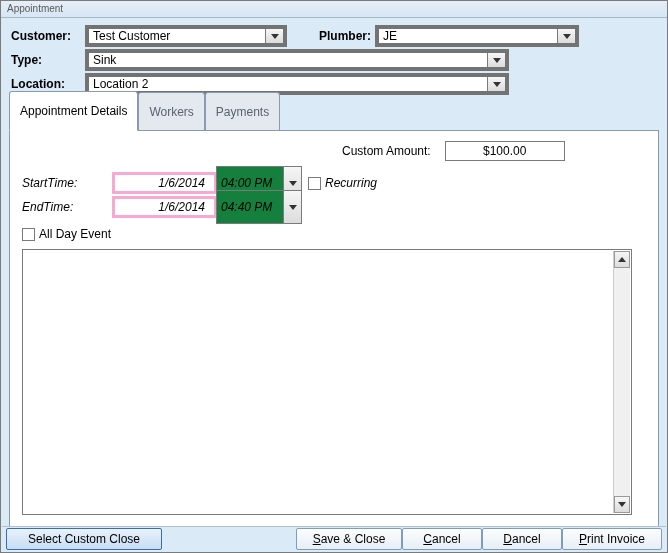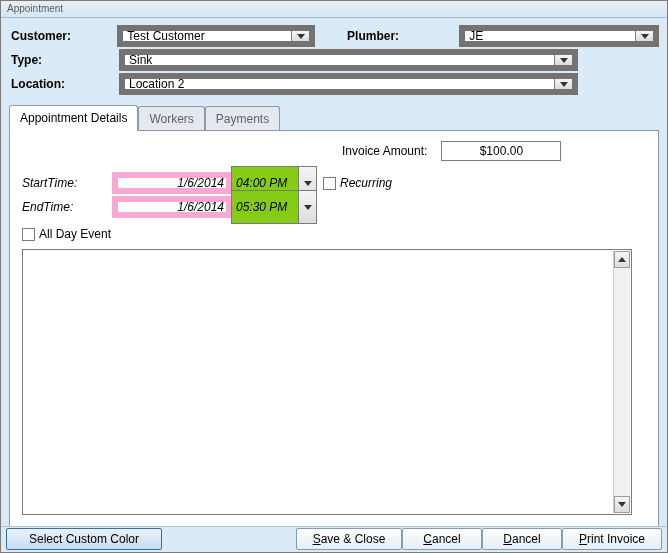--- a/index.html
+++ b/index.html
@@ -38,24 +38,23 @@
   }
   .lbl {
     width: 76px;
     font-weight: bold;
     padding-left: 2px;
   }
   .combo {
     display: inline-flex;
     align-items: center;
     background: #fff;
-    border: 6px solid #737373;
+    border: 4px solid #737373;
     height: 22px;
     position: relative;
-    margin-left: 34px;
   }
   .combo .val {
     flex: 1;
     padding: 0 4px;
     white-space: nowrap;
     overflow: hidden;
   }
   .combo .arrow-btn {
     width: 18px;
     height: 100%;
@@ -65,37 +64,37 @@
     align-items: center;
     justify-content: center;
   }
   .arrow-down {
     width: 0; height: 0;
     border-left: 4px solid transparent;
     border-right: 4px solid transparent;
     border-top: 5px solid #333;
   }
   .combo1 { width: 202px; }
-  .lbl2 { width: 80px; font-weight: bold; text-align: left; margin-left: 32px;}
+  .lbl2 { width: 56px; font-weight: bold; text-align: left; margin-left: 32px;}
   .combo2 { width: 204px; gap: 20px; }
-  .combo-full { width: 459px; }
+  .combo-full { width: 424px; }
 
   .tabs {
     margin: 10px 8px 0 8px;
     position: relative;
   }
   .tabstrip {
     display: flex;
     align-items: flex-end;
     height: 24px;
   }
   .tab {
     border: 1px solid #8a99ab;
     border-bottom: none;
-    padding: 5px 10px;
+    padding: 12px 10px;
     margin-right: 0px;
     background: #e4e9ef;
     color: #5a6270;
     border-radius: 3px 3px 0 0;
     position: relative;
     top: 1px;
   }
   .tab.active {
     background: #fff;
     color: #000;
@@ -125,27 +124,27 @@
     background: #fff;
   }
   .time-row {
     display: flex;
     align-items: center;
     height: 24px;
     font-style: italic;
   }
   .time-lbl { width: 90px; }
   .date-field {
-    width: 120px; height: 22px;
-    border: 6px solid #f9a8d4;
+    width: 105px; height: 22px;
+    border: 3px solid #f9a8d4;
     display: flex; align-items: center; justify-content: flex-end;
-    padding: 0 2px;
-    background: #fff;
-  }
-  .time-combo { width: 86px; height: 34px; border:1px solid #7a7a7a; display:flex; background:#84cc16; margin-left:-1px;}
+    padding: 0 9px;
+    background: #fff;
+  }
+  .time-combo { width: 86px; height: 34px; border:1px solid #7a7a7a; display:flex; background:#15803d; margin-left:-1px;}
   .time-combo .val { flex:1; padding:0 4px; display:flex; align-items:center;}
   .time-combo .arrow-btn { width:18px; border-left:1px solid #7a7a7a; background:linear-gradient(#f6f6f6,#dcdcdc); display:flex;align-items:center;justify-content:center;}
   .check {
     width:13px; height:13px; border:1px solid #7a7a7a; background:#fff; display:inline-block; margin-right:4px; vertical-align:middle;
   }
   .recurring { margin-left: 6px; display:flex; align-items:center;}
   .allday { margin-top: 8px; display:flex; align-items:center;}
   .notes {
     margin-top: 8px;
     width: 610px;
@@ -246,42 +245,42 @@
   </div>
 
   <div class="tabs">
     <div class="tabstrip">
       <div class="tab active">Appointment Details</div>
       <div class="tab">Workers</div>
       <div class="tab">Payments</div>
     </div>
     <div class="tabpage">
       <div class="invoice-row">
-        <div class="invoice-lbl">Invoice Amount:</div>
+        <div class="invoice-lbl">Custom Amount:</div>
         <div class="invoice-box">$100.00</div>
       </div>
       <div class="time-row">
         <div class="time-lbl">StartTime:</div>
         <div class="date-field">1/6/2014</div>
         <div class="time-combo">
           <div class="val">04:00 PM</div>
           <div class="arrow-btn">
               <div class="arrow-down"></div>
             </div>
         </div>
         <div class="recurring">
           <span class="check"></span>
           <span>Recurring</span>
         </div>
       </div>
       <div class="time-row">
         <div class="time-lbl">EndTime:</div>
         <div class="date-field">1/6/2014</div>
         <div class="time-combo">
-          <div class="val">05:30 PM</div>
+          <div class="val">04:40 PM</div>
           <div class="arrow-btn">
               <div class="arrow-down"></div>
             </div>
         </div>
       </div>
       <div class="allday">
         <span class="check"></span>
         <span>All Day Event</span>
       </div>
       <div class="notes">
@@ -291,21 +290,21 @@
             </div>
           <div class="sbtn bottom">
               <div class="arrow-down"></div>
             </div>
         </div>
       </div>
     </div>
   </div>
 
   <div class="bottom-bar">
-    <div class="btn btn-color">Select Custom Color</div>
+    <div class="btn btn-color">Select Custom Close</div>
     <div class="spacer"></div>
     <div class="btn" style="min-width:106px">
       <span><span class="u">S</span><span>ave &amp; Close</span></span>
     </div>
     <div class="btn" style="min-width:80px">
       <span><span class="u">C</span><span>ancel</span></span>
     </div>
     <div class="btn" style="min-width:80px">
       <span><span class="u">D</span><span>ancel</span></span>
     </div>

